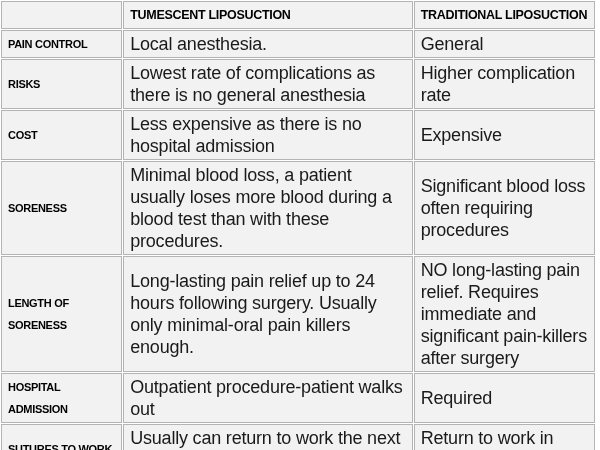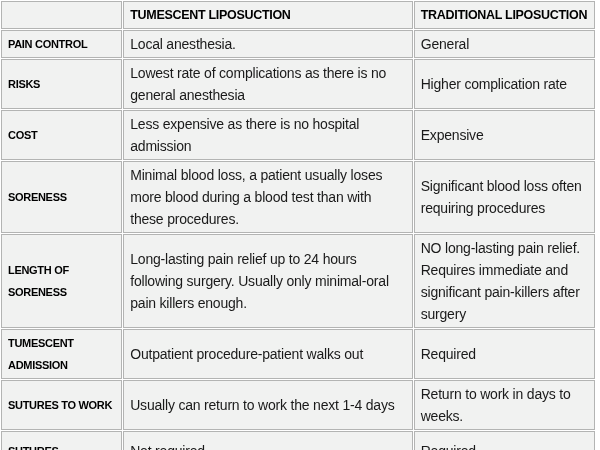--- a/index.html
+++ b/index.html
@@ -49,21 +49,21 @@
     color:#000;
     height:26px;
   }
   .cmp tbody th.row-label{
     font-size:11px;
     font-weight:bold;
     letter-spacing:-0.3px;
     color:#000;
   }
   .cmp tbody td{
-    font-size:14px;
+    font-size:18px;
     font-weight:normal;
     margin-top:20px;
   }
   
   .cmp tbody tr:nth-child(1)>*{height:27px;}
   .cmp tbody tr:nth-child(2)>*{height:45px;}
   .cmp tbody tr:nth-child(3)>*{height:46px;}
   .cmp tbody tr:nth-child(4)>*{height:65px;}
   .cmp tbody tr:nth-child(5)>*{height:87px;}
   .cmp tbody tr:nth-child(6)>*{height:44px;}
@@ -107,21 +107,21 @@
     <th class="row-label" scope="row">SORENESS</th>
     <td>Minimal blood loss, a patient usually loses more blood during a blood test than with these procedures.</td>
     <td>Significant blood loss often requiring procedures</td>
   </tr>
         <tr>
     <th class="row-label" scope="row">LENGTH OF SORENESS</th>
     <td>Long-lasting pain relief up to 24 hours following surgery. Usually only minimal-oral pain killers enough.</td>
     <td>NO long-lasting pain relief. Requires immediate and significant pain-killers after surgery</td>
   </tr>
         <tr>
-    <th class="row-label" scope="row">TUMESCENT ADMISSION</th>
+    <th class="row-label" scope="row">HOSPITAL ADMISSION</th>
     <td>Outpatient procedure-patient walks out</td>
     <td>Required</td>
   </tr>
         <tr>
     <th class="row-label" scope="row">SUTURES TO WORK</th>
     <td>Usually can return to work the next 1-4 days</td>
     <td>Return to work in days to weeks.</td>
   </tr>
         <tr>
     <th class="row-label" scope="row">SUTURES</th>

